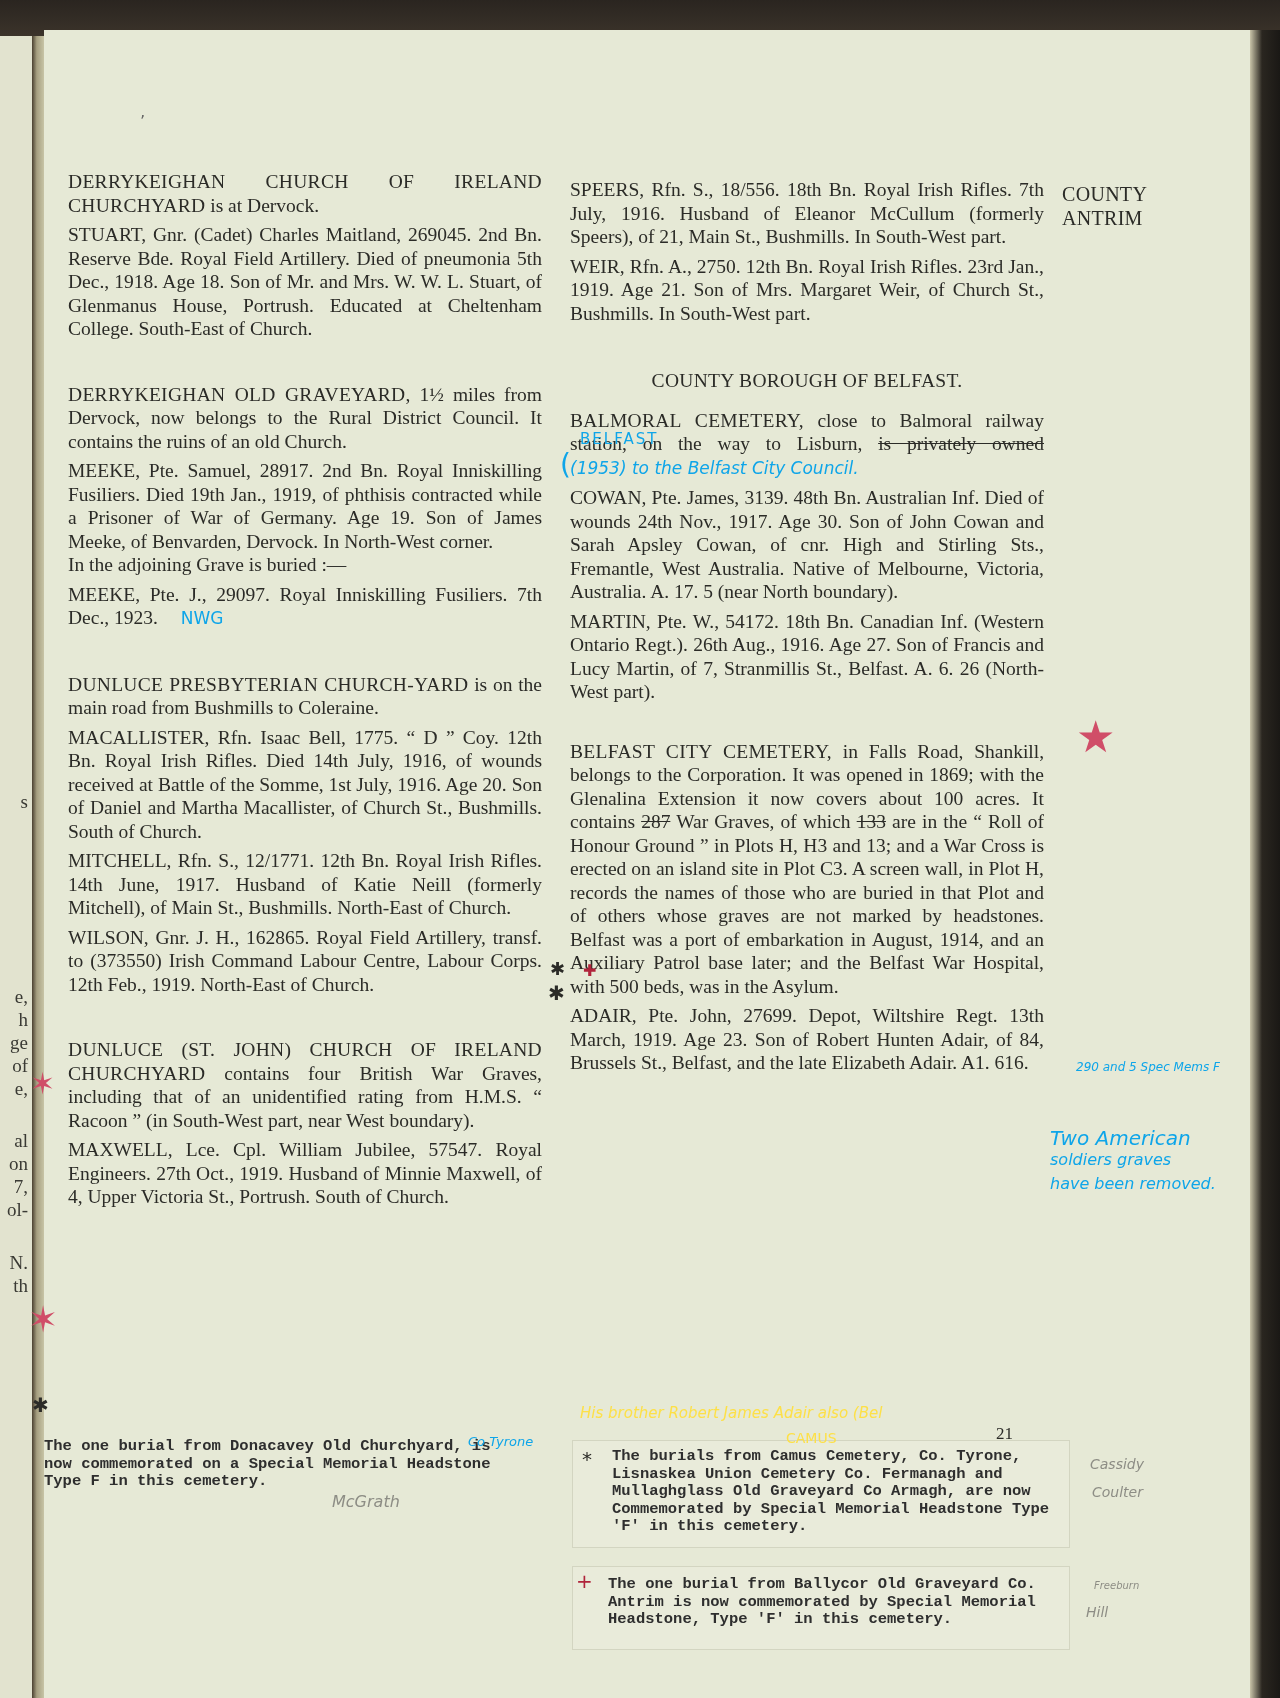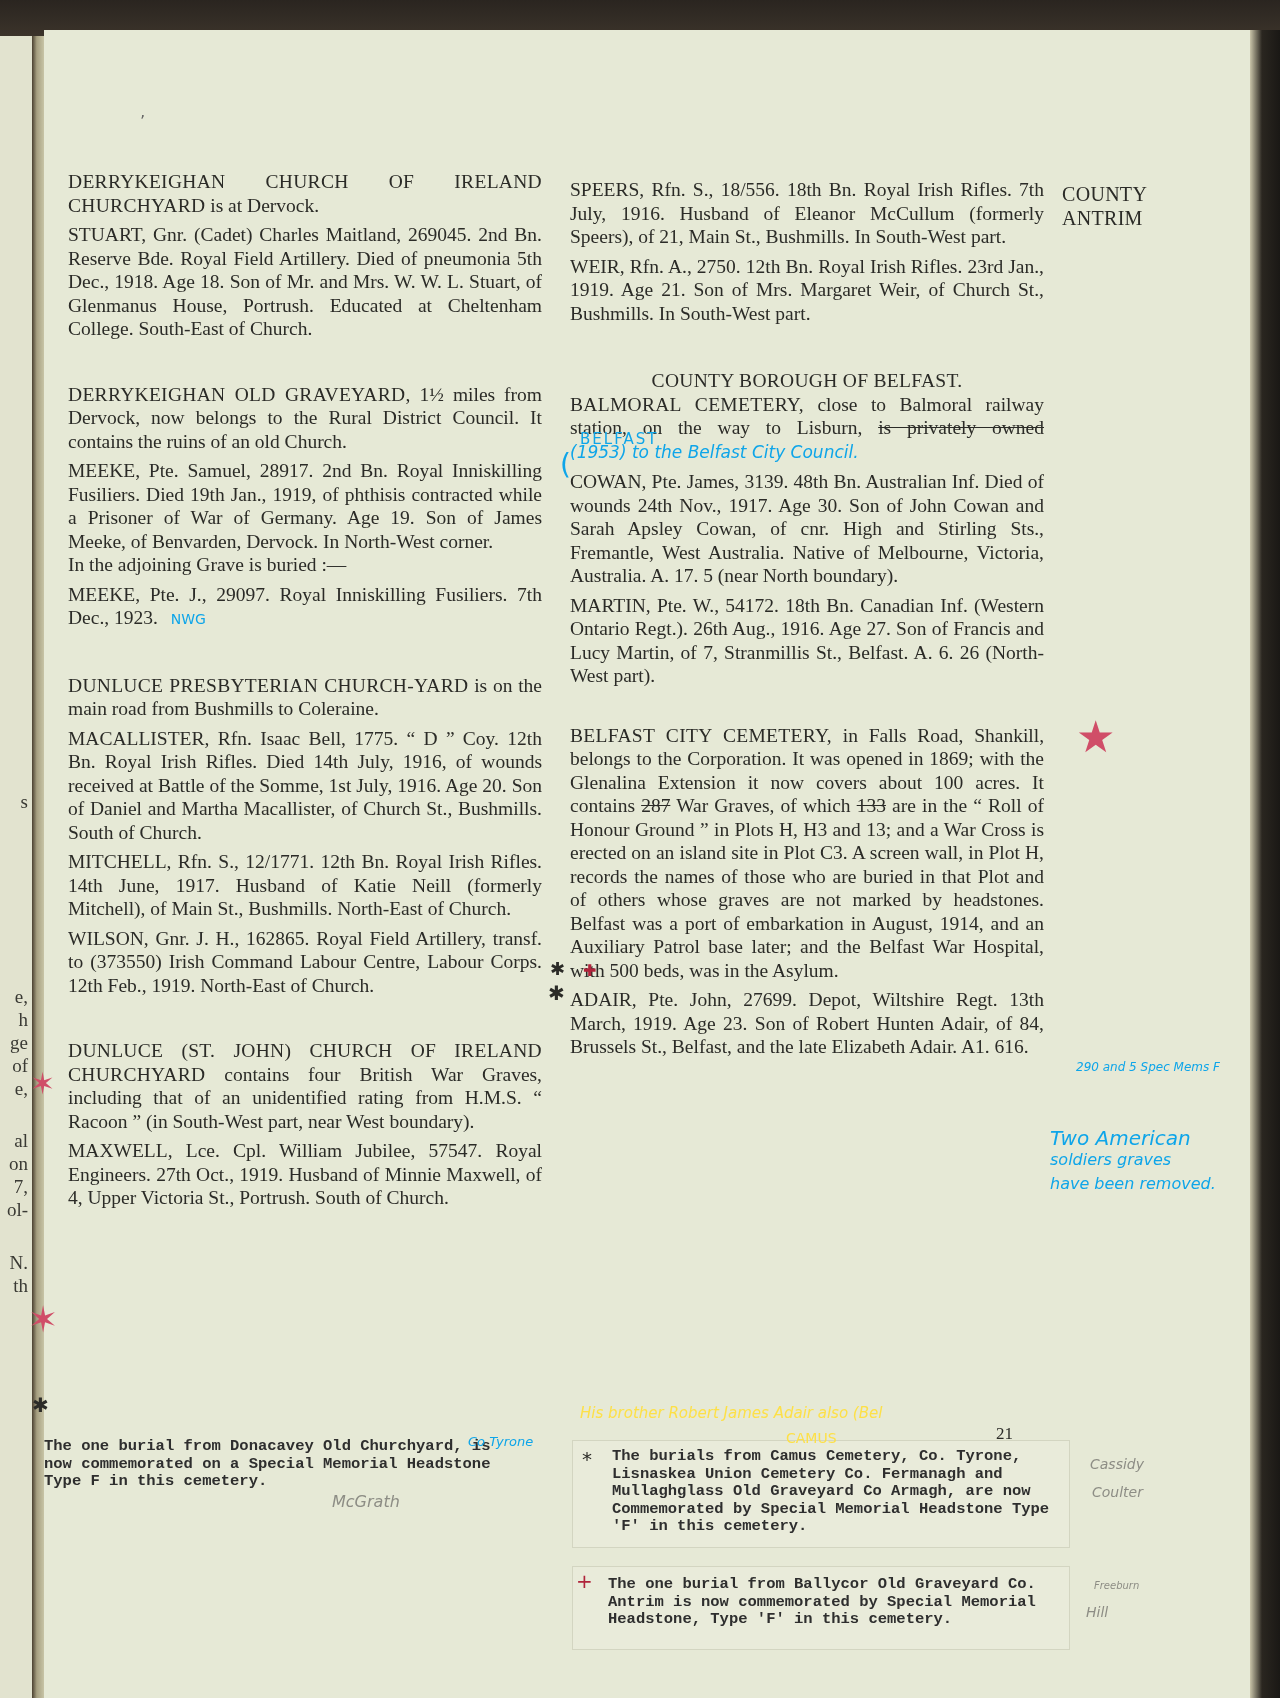--- a/index.html
+++ b/index.html
@@ -92,21 +92,21 @@
   <p>STUART, Gnr. (Cadet) Charles Maitland, 269045. 2nd Bn. Reserve Bde. Royal Field Artillery. Died of pneumonia 5th Dec., 1918. Age 18. Son of Mr. and Mrs. W. W. L. Stuart, of Glenmanus House, Portrush. Educated at Cheltenham College. South-East of Church.</p>
   <div class="section-gap"></div>
   <p>
     <span class="head">DERRYKEIGHAN OLD GRAVEYARD,</span>
     <span>1½ miles from Dervock, now belongs to the Rural District Council. It contains the ruins of an old Church.</span>
   </p>
   <p>MEEKE, Pte. Samuel, 28917. 2nd Bn. Royal Inniskilling Fusiliers. Died 19th Jan., 1919, of phthisis contracted while a Prisoner of War of Germany. Age 19. Son of James Meeke, of Benvarden, Dervock. In North-West corner.</p>
   <p style="margin-top:-6px">In the adjoining Grave is buried :—</p>
   <p>
     <span>MEEKE, Pte. J., 29097. Royal Inniskilling Fusiliers. 7th Dec., 1923.</span>
-    <span class="hand" style="position:relative;font-size:14px;font-style:normal;margin-left:8px">NWG</span>
+    <span class="hand" style="position:relative;font-size:17px;font-style:normal;margin-left:18px">NWG</span>
   </p>
   <div class="section-gap"></div>
   <p>
     <span class="head">DUNLUCE PRESBYTERIAN CHURCH-YARD</span>
     <span>is on the main road from Bushmills to Coleraine.</span>
   </p>
   <p>MACALLISTER, Rfn. Isaac Bell, 1775. “ D ” Coy. 12th Bn. Royal Irish Rifles. Died 14th July, 1916, of wounds received at Battle of the Somme, 1st July, 1916. Age 20. Son of Daniel and Martha Macallister, of Church St., Bushmills. South of Church.</p>
   <p>MITCHELL, Rfn. S., 12/1771. 12th Bn. Royal Irish Rifles. 14th June, 1917. Husband of Katie Neill (formerly Mitchell), of Main St., Bushmills. North-East of Church.</p>
   <p>WILSON, Gnr. J. H., 162865. Royal Field Artillery, transf. to (373550) Irish Command Labour Centre, Labour Corps. 12th Feb., 1919. North-East of Church.</p>
   <div class="section-gap"></div>
@@ -129,21 +129,21 @@
 
 <div class="county-label">
   <div>COUNTY</div>
   <div>ANTRIM</div>
 </div>
 
 <div id="col-right" class="col">
   <p>SPEERS, Rfn. S., 18/556. 18th Bn. Royal Irish Rifles. 7th July, 1916. Husband of Eleanor McCullum (formerly Speers), of 21, Main St., Bushmills. In South-West part.</p>
   <p>WEIR, Rfn. A., 2750. 12th Bn. Royal Irish Rifles. 23rd Jan., 1919. Age 21. Son of Mrs. Margaret Weir, of Church St., Bushmills. In South-West part.</p>
   <div style="height:38px"></div>
-  <p class="centered head" style="margin-bottom:0">COUNTY BOROUGH OF BELFAST.</p>
+  <p class="centered head" style="margin-bottom:16px">COUNTY BOROUGH OF BELFAST.</p>
   <p>
     <span class="head">BALMORAL CEMETERY,</span>
     <span>close to Balmoral railway station, on the way to Lisburn,</span>
     <span class="strike">is privately owned</span>
     <span class="hand" style="position:relative;font-size:17px">(1953) to the Belfast City Council.</span>
   </p>
   <p>COWAN, Pte. James, 3139. 48th Bn. Australian Inf. Died of wounds 24th Nov., 1917. Age 30. Son of John Cowan and Sarah Apsley Cowan, of cnr. High and Stirling Sts., Fremantle, West Australia. Native of Melbourne, Victoria, Australia. A. 17. 5 (near North boundary).</p>
   <p>MARTIN, Pte. W., 54172. 18th Bn. Canadian Inf. (Western Ontario Regt.). 26th Aug., 1916. Age 27. Son of Francis and Lucy Martin, of 7, Stranmillis St., Belfast. A. 6. 26 (North-West part).</p>
   <div style="height:30px"></div>
   <p>

